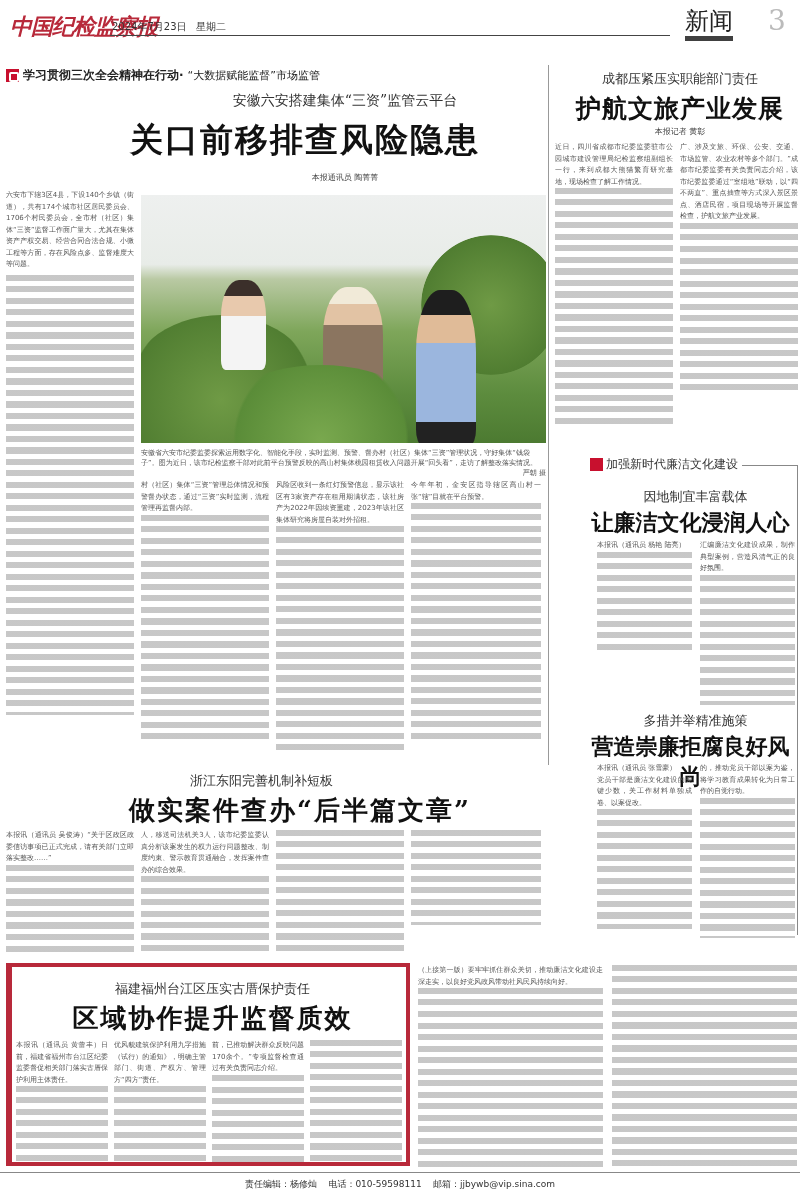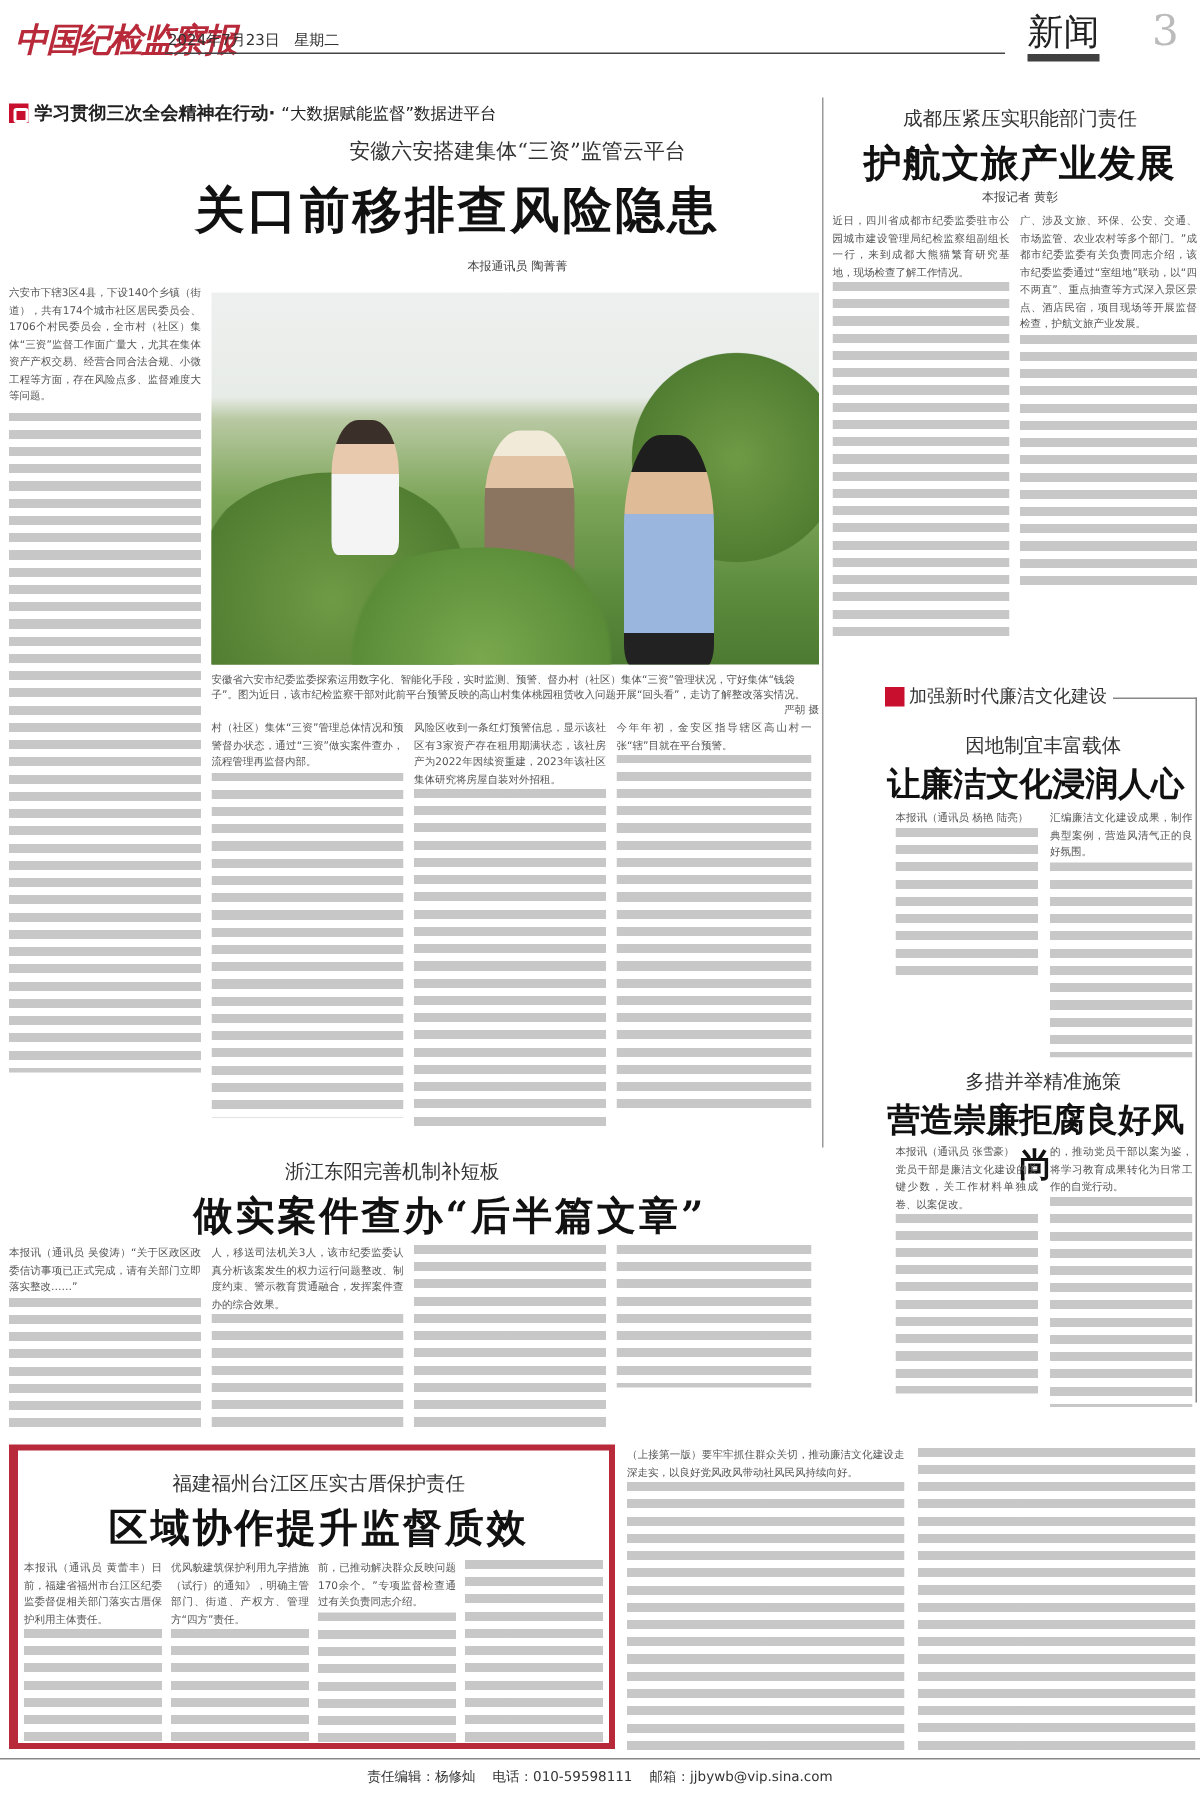--- a/index.html
+++ b/index.html
@@ -46,21 +46,21 @@
 <div class="abs masthead-date">
   <span>2024年7月23日</span>&nbsp;&nbsp;&nbsp;<span>星期二</span>
 </div>
 <div class="abs masthead-rule"></div>
 <div class="abs section-name">新闻</div>
 <div class="abs page-no">3</div>
 
 <div class="abs series-bar">
   <span class="flag"></span>
   <span>学习贯彻三次全会精神在行动·</span>
-  <span class="sub">“大数据赋能监督”数据进平台</span>
+  <span class="sub">“大数据赋能监督”市场监管</span>
 </div>
 
 <div class="abs kicker" style="left:140px;top:92px;width:410px;font-size:14px;">安徽六安搭建集体“三资”监管云平台</div>
 <a class="abs headline" style="left:60px;top:118px;width:490px;font-size:33px;text-decoration:none;">关口前移排查风险隐患</a>
 <div class="abs byline" style="left:140px;top:172px;width:410px;">本报通讯员 陶菁菁</div>
 
 <div class="abs col" style="left:6px;top:190px;width:128px;height:565px;">
   <span style="color:#555">六安市下辖3区4县，下设140个乡镇（街道），共有174个城市社区居民委员会、1706个村民委员会，全市村（社区）集体“三资”监督工作面广量大，尤其在集体资产产权交易、经营合同合法合规、小微工程等方面，存在风险点多、监督难度大等问题。</span>
   <div class="textfill" style="height:440px;margin-top:4px;"></div>
 </div>
@@ -72,21 +72,21 @@
   <div class="person" style="left:182px;top:92px;width:60px;height:120px;background:linear-gradient(#f1ead8 0 14%, #e2c3a4 14% 32%, #8b7560 32%);"></div>
   <div class="person" style="left:275px;top:95px;width:60px;height:155px;background:linear-gradient(#1e1e1e 0 16%, #e0bb98 16% 34%, #9bb6de 34% 85%, #222 85%);"></div>
   <div class="tree" style="left:60px;top:170px;width:240px;height:150px;background:radial-gradient(circle,#79a84e 0%,#5a8c38 60%,transparent 62%);"></div>
 </div>
 <div class="abs caption">
   <span>安徽省六安市纪委监委探索运用数字化、智能化手段，实时监测、预警、督办村（社区）集体“三资”管理状况，守好集体“钱袋子”。图为近日，该市纪检监察干部对此前平台预警反映的高山村集体桃园租赁收入问题开展“回头看”，走访了解整改落实情况。</span>
   <span style="float:right">严朝 摄</span>
 </div>
 
 <div class="abs col" style="left:141px;top:480px;width:128px;height:275px;">
-  <span>村（社区）集体“三资”管理总体情况和预警督办状态，通过“三资”做实案件查办，流程管理再监督内部。</span>
+  <span>村（社区）集体“三资”管理总体情况和预警督办状态，通过“三资”实时监测，流程管理再监督内部。</span>
   <div class="textfill" style="height:230px;"></div>
 </div>
 <div class="abs col" style="left:276px;top:480px;width:128px;height:275px;">
   <span>风险区收到一条红灯预警信息，显示该社区有3家资产存在租用期满状态，该社房产为2022年因续资重建，2023年该社区集体研究将房屋自装对外招租。</span>
   <div class="textfill" style="height:230px;"></div>
 </div>
 <div class="abs col" style="left:411px;top:480px;width:130px;height:275px;">
   <span>今年年初，金安区指导辖区高山村一张“辖”目就在平台预警。</span>
   <div class="textfill" style="height:240px;"></div>
 </div>

